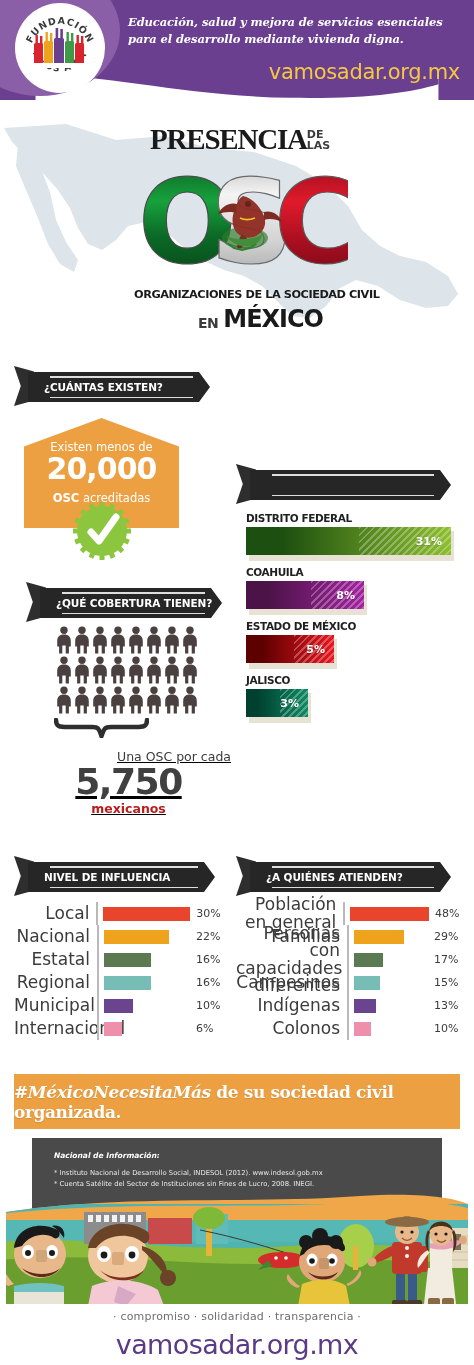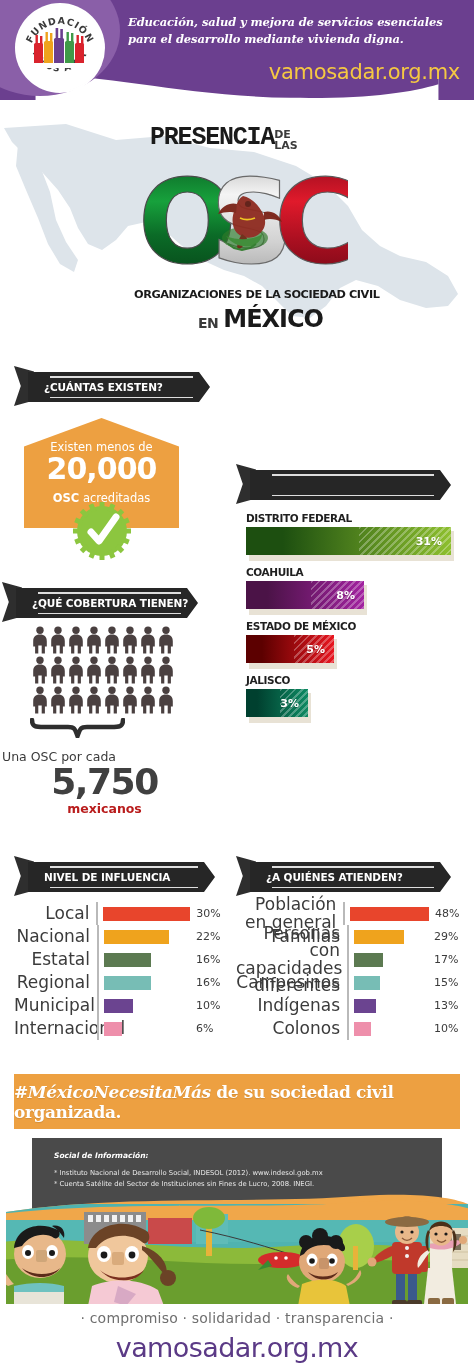--- a/index.html
+++ b/index.html
@@ -39,22 +39,22 @@
     font-family:"DejaVu Sans", sans-serif;
   }
 
   
   .title-block { position:relative; width:474px; height:262px; background:#fff; overflow:hidden; }
   .map-bg { position:absolute; left:-4px; top:2px; opacity:1; }
   .presencia-row {
     position:absolute; left:150px; top:18px; display:flex; align-items:flex-start;
   }
   .presencia {
-    font-family:Liberation Mono, monospace; font-weight:bold;
-    font-size:25px; letter-spacing:-1.2px; color:#1a1a1a; line-height:0.95;
+    font-family:Liberation Serif, serif; font-weight:bold;
+    font-size:29px; letter-spacing:-1.2px; color:#1a1a1a; line-height:0.95;
   }
   .de-las { margin-left:0; margin-top:3px; line-height:1.0; }
   .de-las div {
     font-family:"DejaVu Sans", sans-serif; font-weight:bold; font-size:11px;
     color:#3b3b3b; letter-spacing:0px;
   }
   .osc-wrap { position:absolute; left:138px; top:54px; }
   .osc-sub1 {
     position:absolute; left:134px; top:180px; width:330px;
     font-family:"DejaVu Sans", sans-serif; font-weight:bold; font-size:11.3px;
@@ -100,25 +100,25 @@
     background:#eda041;
     clip-path:polygon(0 26%, 50% 0, 100% 26%, 100% 100%, 0 100%);
   }
   .pent-t1 { position:absolute; top:22px; width:100%; text-align:center; color:#fff; font-size:11.5px; font-family:"DejaVu Sans", sans-serif; }
   .pent-t2 { position:absolute; top:33px; width:100%; text-align:center; color:#fff; font-size:30px; font-weight:bold; letter-spacing:-1px; font-family:"DejaVu Sans", sans-serif; }
   .pent-t3 { position:absolute; top:73px; width:100%; text-align:center; color:#fff; font-size:11.5px; font-family:"DejaVu Sans", sans-serif; }
   .pent-t3 b { font-weight:bold; }
   .check-badge { position:absolute; left:47px; top:82px; }
 
   
-  .sec-cobertura { position:absolute; left:2px; top:588px; width:205px; }
+  .sec-cobertura { position:absolute; left:26px; top:588px; width:205px;text-decoration:underline; }
   .people-grid { margin:14px 0 0 30px; width:150px; }
   .people-row { display:flex; gap:2px; margin-bottom:2px; }
   .brace { margin:2px 0 0 28px; }
-  .cob-t1 { text-align:left; margin-top:7px; font-size:12.5px; color:#3b3b3b; font-family:"DejaVu Sans", sans-serif; }
+  .cob-t1 { text-align:right; margin-top:7px; font-size:12.5px; color:#3b3b3b; font-family:"DejaVu Sans", sans-serif; }
   .cob-num { text-align:center; font-size:36px; font-weight:bold; color:#404040; letter-spacing:-1.5px; line-height:1.0; font-family:"DejaVu Sans", sans-serif;}
   .cob-t2 { text-align:center; font-size:12.5px; font-weight:bold; color:#b91c1c; margin-top:1px; font-family:"DejaVu Sans", sans-serif;}
 
   
   .sec-donde { position:absolute; left:236px; top:470px; width:224px; }
   .conc-list { margin-top:18px; padding-left:10px; }
   .conc-item { margin-bottom:9px; }
   .conc-label {
     font-family:"DejaVu Sans", sans-serif; font-weight:bold; font-size:10.5px;
     color:#1f1f1f; letter-spacing:-0.4px; margin-bottom:3px;
@@ -173,21 +173,21 @@
     background:#4a4a4a; padding:13px 0 0 22px; overflow:hidden;
   }
   .src-title { color:#fff; font-size:7.5px; font-weight:bold; font-style:italic; font-family:"DejaVu Sans", sans-serif; margin-bottom:8px; }
   .src-line { color:#e9e9e9; font-size:6.8px; font-family:"DejaVu Sans", sans-serif; line-height:1.55; }
 
   
   .illo { position:absolute; left:0; top:1190px; width:474px; height:118px; overflow:hidden; }
 
   
   .footer { position:absolute; left:0; top:1310px; width:474px; text-align:center; }
-  .values { font-size:14px; color:#6f6f6f; letter-spacing:0.2px; font-family:"DejaVu Sans", sans-serif; }
+  .values { font-size:11px; color:#6f6f6f; letter-spacing:0.2px; font-family:"DejaVu Sans", sans-serif; }
   .footer-url { margin-top:6px; font-size:27px; color:#5b3a86; letter-spacing:-0.6px; font-family:"DejaVu Sans", sans-serif; }
 </style>
 </head>
 <body>
 
 <div class="header">
   <div class="header-purple"></div>
   <svg class="header-curve" width="474" height="40" viewBox="0 0 474 40">
     <path d="M0 0 L474 0 L474 40 L0 40 Z" fill="#ffffff"></path>
     <path d="M0 0 C 90 2, 180 26, 300 28 C 390 29.5, 440 22, 474 12 L474 0 Z" fill="#6b3f8f"></path>
@@ -622,21 +622,21 @@
     </div>
 </div>
 
 <div class="hashbar">
   <div class="hashbar-text">
     <i>#MéxicoNecesitaMás</i><span> de su sociedad civil organizada.</span>
   </div>
 </div>
 
 <div class="sources">
-  <div class="src-title">Social de Información:</div>
+  <div class="src-title">Nacional de Información:</div>
   <div class="src-line">* Instituto Nacional de Desarrollo Social, INDESOL (2012). www.indesol.gob.mx</div>
   <div class="src-line">* Cuenta Satélite del Sector de Instituciones sin Fines de Lucro, 2008. INEGI.</div>
 </div>
 
 <div class="illo">
   <svg width="474" height="118" viewBox="0 0 474 118">
     <defs>
         <clipPath id="illoClip">
           <path d="M6 22 C 120 4, 260 14, 360 6 C 420 2, 455 8, 468 14 L468 114 L6 114 Z"></path>
         </clipPath>

